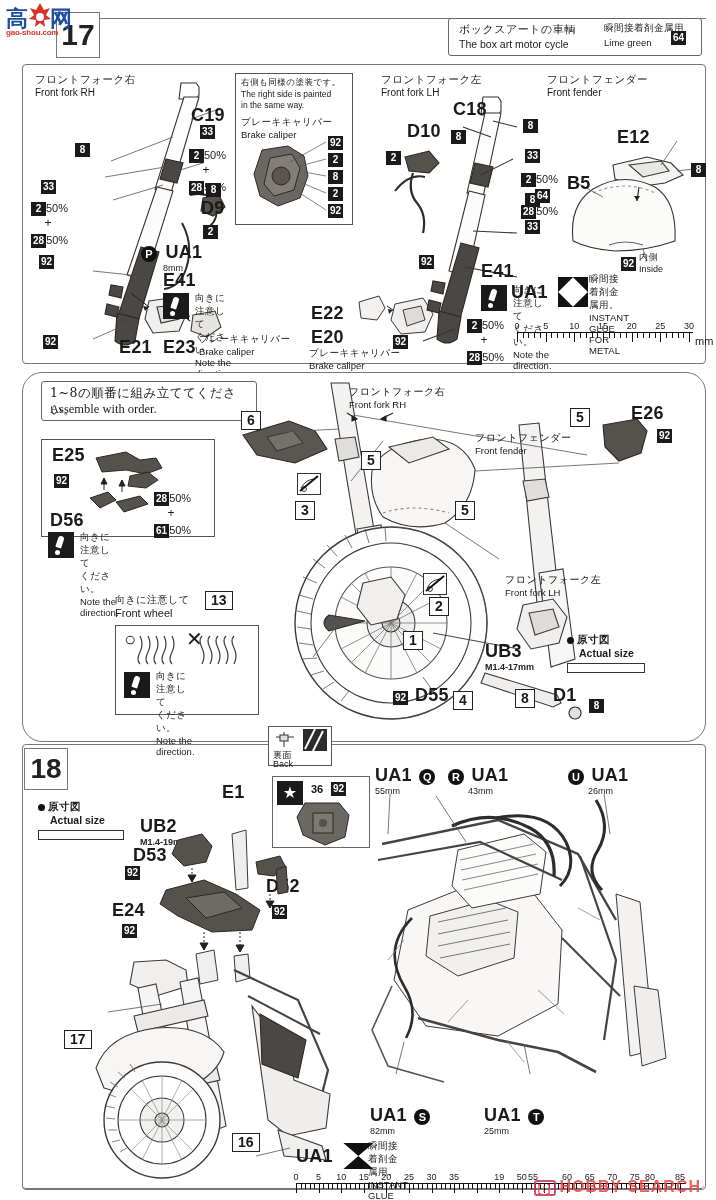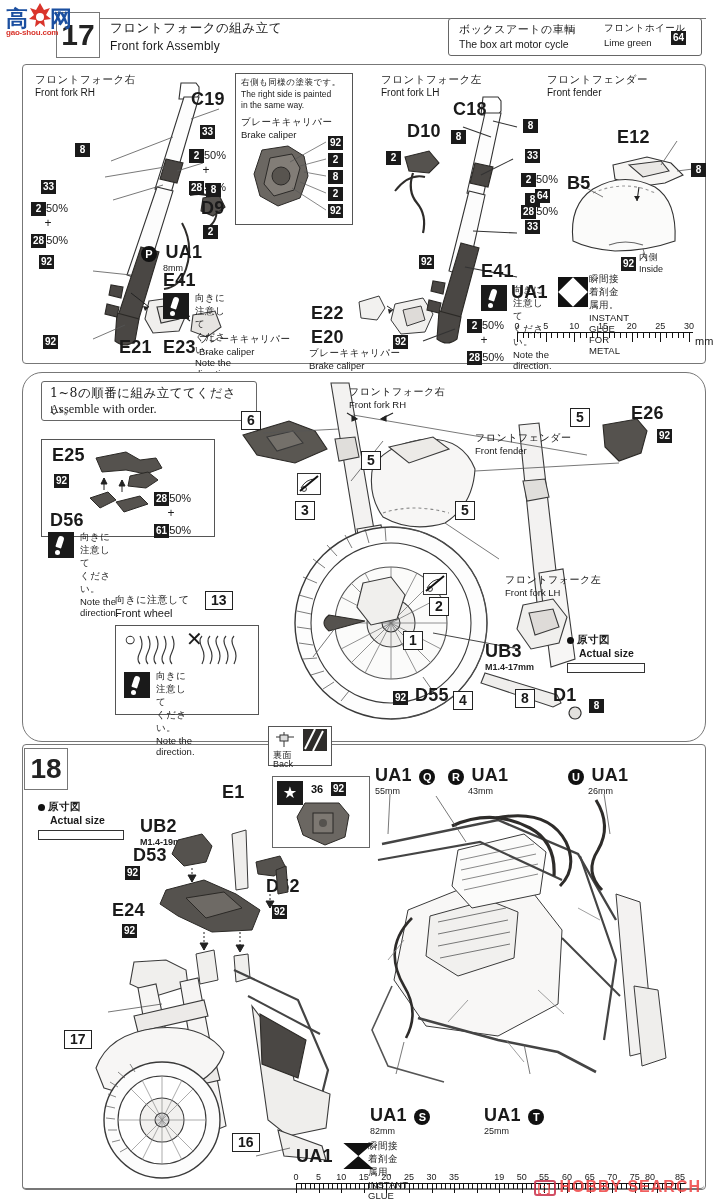--- a/index.html
+++ b/index.html
@@ -109,29 +109,25 @@
 </style>
 </head>
 <body>
 
 <div class="page">
 
   <div class="hdr-rule"></div>
 
   <div class="step-badge" style="left:56px;top:12px;width:42px;height:44px;font-size:30px;color:#222;">17</div>
 
-  <div class="abs" style="left:110px;top:20px;">
-    <div class="jp titleJP">フロントフォークの組み立て</div>
-    <div class="en titleEN" style="margin-top:2px;">Front fork Assembly</div>
-  </div>
 
   <div class="rbox abs" style="left:448px;top:18px;width:252px;height:36px;">
     <div class="abs jp" style="left:10px;top:3px;font-size:11px;">ボックスアートの車輌</div>
     <div class="abs en" style="left:10px;top:19px;font-size:10.5px;">The box art motor cycle</div>
-    <div class="abs jp" style="left:155px;top:3px;font-size:9.5px;">フロントホイール</div>
+    <div class="abs jp" style="left:155px;top:3px;font-size:9.5px;">瞬間接着剤金属用</div>
     <div class="abs en" style="left:155px;top:18px;font-size:9.5px;">Lime green</div>
     <div class="abs sqi" style="left:222px;top:12px;">64</div>
   </div>
 
   <div class="watermark1">
     <div class="wm-logo" style="left:0;top:2px;color:#1b4fa0;font-size:22px;">高</div>
     <div class="wm-logo" style="left:44px;top:2px;color:#1b4fa0;font-size:22px;">网</div>
     <svg class="abs" style="left:22px;top:0px;" width="24" height="28" viewBox="0 0 24 28">
       <path d="M12 1 L16 8 L22 6 L18 13 L23 17 L16 18 L17 25 L12 21 L7 25 L8 18 L1 17 L6 13 L2 6 L8 8 Z" fill="#d9342b"></path>
       <circle cx="12" cy="15" r="4" fill="#fff"></circle>
@@ -180,21 +176,21 @@
         <path d="M110 110 L60 125" stroke="#555" stroke-width=".8"></path>
         <path d="M112 92 L52 102" stroke="#555" stroke-width=".8"></path>
         <path d="M124 96 L150 88" stroke="#555" stroke-width=".8"></path>
         <path d="M138 44 L166 34" stroke="#555" stroke-width=".8"></path>
         <path d="M120 62 L58 86" stroke="#555" stroke-width=".8"></path>
         <path d="M72 250 L40 264" stroke="#555" stroke-width=".8"></path>
         <path d="M78 200 L40 196" stroke="#555" stroke-width=".8"></path>
       </g>
     </svg>
 
-    <div class="abs bigcode" style="left:168px;top:24px;">C19</div>
+    <div class="abs bigcode" style="left:168px;top:40px;">C19</div>
     <div class="abs sqi" style="left:177px;top:60px;">33</div>
     <div class="abs sqi" style="left:52px;top:78px;">8</div>
     <div class="abs sqi" style="left:18px;top:115px;">33</div>
 
     <div class="abs" style="left:166px;top:80px;text-align:left;">
       <div class="nowrap"><span class="sqi">2</span><span style="font-size:11px;">50%</span></div>
       <div style="font-size:12px;text-align:center;width:34px;">+</div>
       <div class="nowrap"><span class="sqi">28</span><span style="font-size:11px;">50%</span></div>
     </div>
 
@@ -891,21 +887,21 @@
         <span style="left: 22.5882px;">5</span>
         <span style="left: 45.1765px;">10</span>
         <span style="left: 67.7647px;">15</span>
         <span style="left: 90.3529px;">20</span>
         <span style="left: 112.941px;">25</span>
         <span style="left: 135.529px;">30</span>
         <span style="left: 158.118px;">35</span>
         <span style="left: 180.706px; margin-top: 36px;">40</span>
         <span style="left: 203.294px;">19</span>
         <span style="left: 225.882px;">50</span>
-        <span style="left: 248px;">55</span>
+        <span style="left: 237px;">55</span>
         <span style="left: 271.059px;">60</span>
         <span style="left: 293.647px;">65</span>
         <span style="left: 316.235px;">70</span>
         <span style="left: 338.824px;">75</span>
         <span style="left: 354px;">80</span>
         <span style="left: 384px;">85</span>
       </div>
     <div class="ruler-bar" id="ruler18-bar">
         <i style="left: 0px; height: 9px;"></i>
         <i style="left: 4.51765px; height: 5px;"></i>

